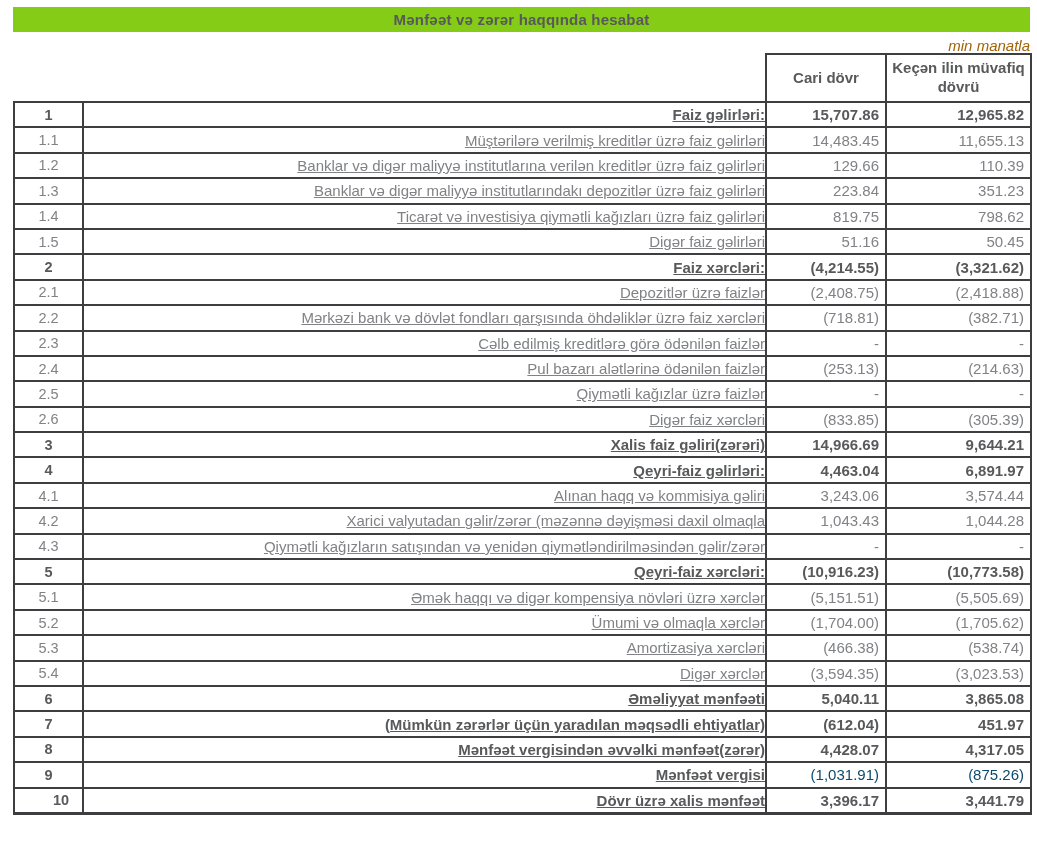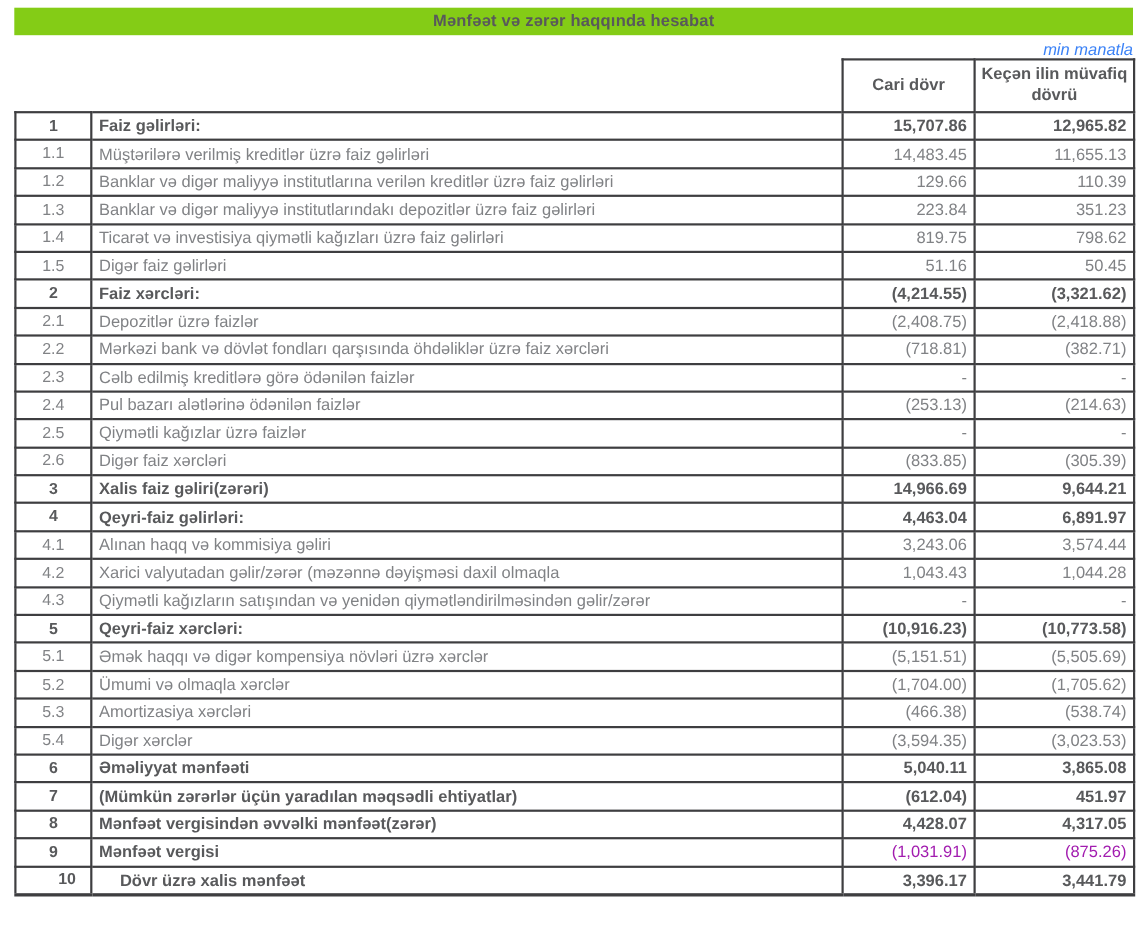--- a/index.html
+++ b/index.html
@@ -31,21 +31,21 @@
     font-weight: bold;
     color: #58595B;
     letter-spacing: 0.2px;
   }
   .unit-note {
     position: absolute;
     top: 37px;
     right: 7px;
     font-size: 15px;
     font-style: italic;
-    color: #3b82f6;
+    color: #a16207;
   }
   table.report {
     position: absolute;
     left: 13px;
     top: 53px;
     width: 1017px;
     border-collapse: collapse;
     table-layout: fixed;
   }
   col.c-num  { width: 69px; }
@@ -75,30 +75,30 @@
     font-size: 15px;
     color: #808285;
     vertical-align: middle;
     padding: 0;
     white-space: nowrap;
     overflow: hidden;
   }
   tbody tr:last-child td { border-bottom-width: 3px; padding-left: 25px; }
 
   td.num   { text-align: center; font-size: 14.5px; }
-  td.label { text-align: left;  padding-left: 6px; }
+  td.label { text-align: right;  padding-left: 6px; text-decoration: underline; }
   td.val   { text-align: right; padding-right: 6px; }
 
   tr.bold-row td {
     font-weight: bold;
     color: #58595B;
   }
   tr.values-regular td.val {
     font-weight: normal;
-    color: #a21caf;
+    color: #0c4a6e;
     margin-left: 32px;
   }
 </style>
 </head>
 <body>
 
 <div class="page">
 
   <div class="banner">
     <span class="title">Mənfəət və zərər haqqında hesabat</span>

